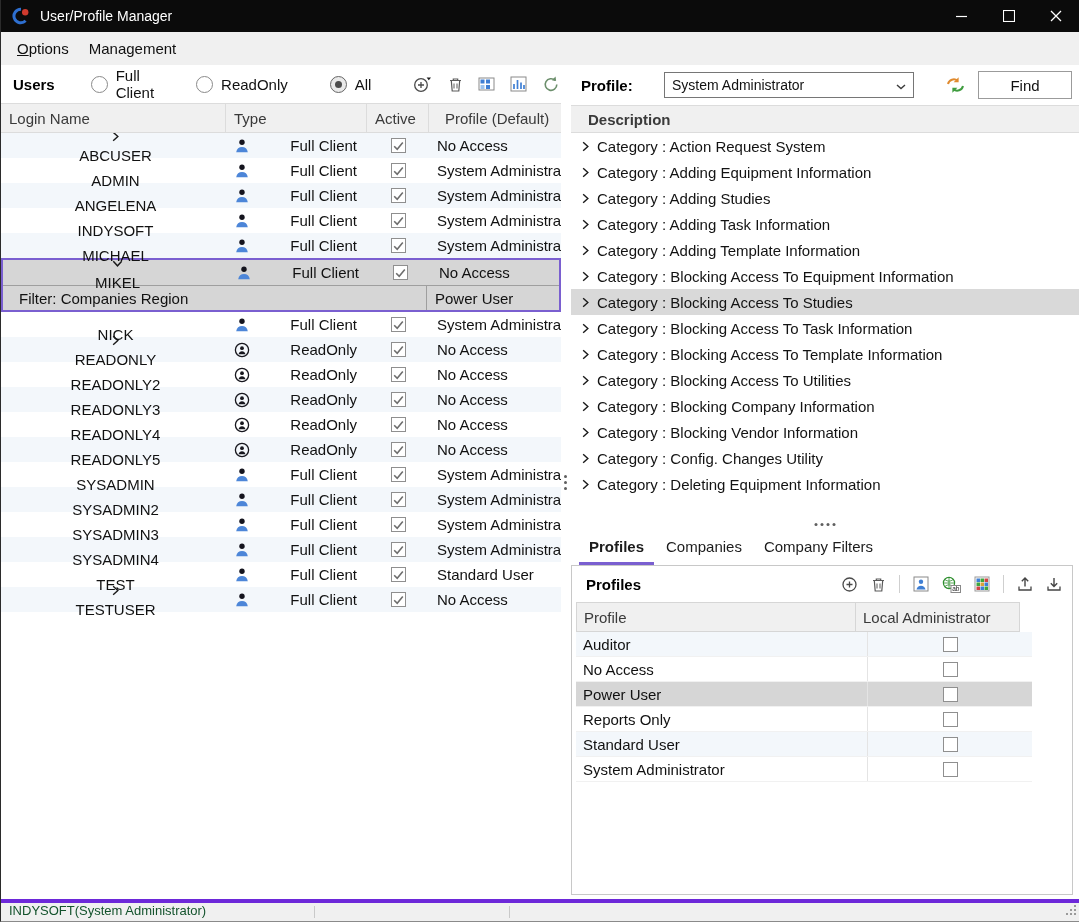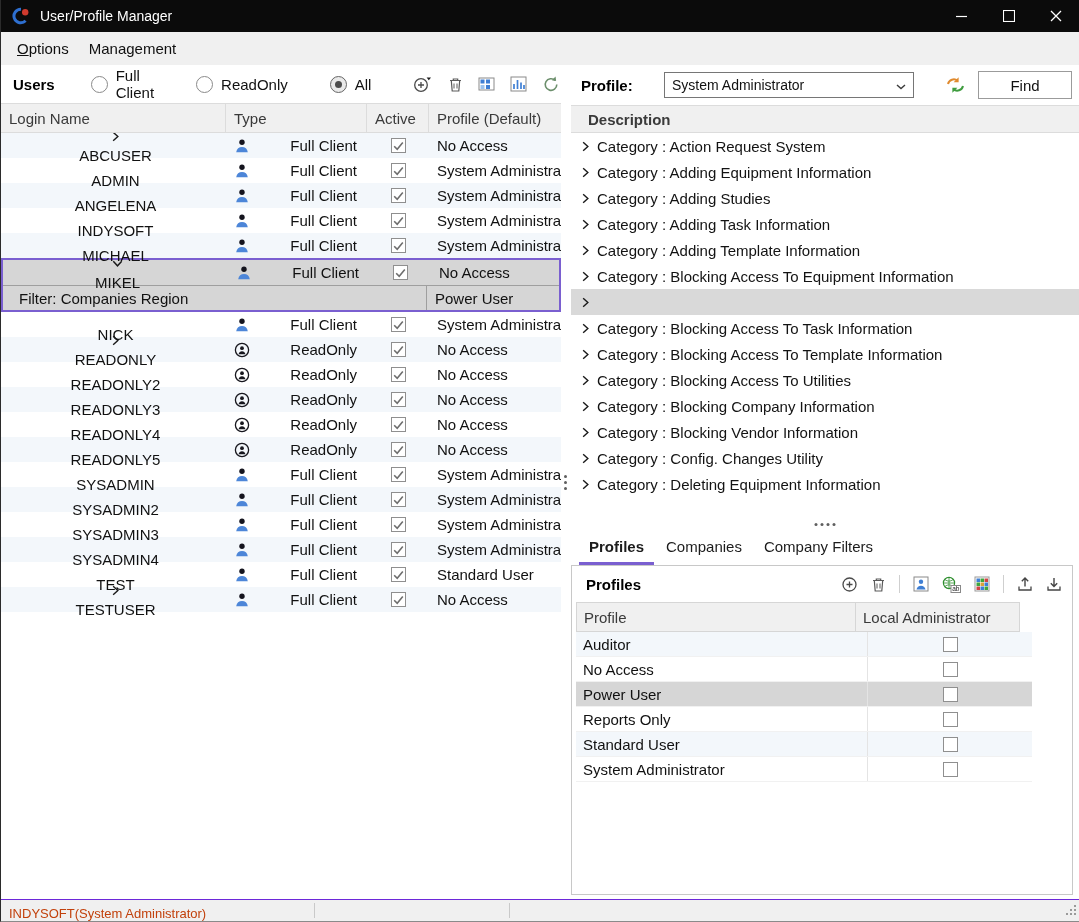--- a/index.html
+++ b/index.html
@@ -35,21 +35,21 @@
   .radio-circle.sel::after { content:''; position:absolute; inset:4px; border-radius:50%; background:#4c4c4c; }
   .toolbar-icons { margin-left:auto; display:flex; align-items:center; gap:15px; }
   .tb-icon { display:flex; align-items:center; justify-content:center; }
 
   
   .users-header { height:30px; flex:0 0 30px; display:flex; background:#f0f0f0; border-top:1px solid #dcdcdc; border-bottom:1px solid #dcdcdc; font-size:15px; color:#3a3a3a; }
   .users-header > div { display:flex; align-items:center; padding-left:8px; border-right:1px solid #dcdcdc; }
   .h-login { width:225px; }
   .h-type { width:141px; }
   .h-active { width:62px; }
-  .h-profile { flex:1; border-right:none !important; }
+  .h-profile { flex:1; border-right:none !important;margin-left:8px; }
   .users-body { flex:1; overflow:hidden; }
 
   .urow { height:25px; display:flex; align-items:center; font-size:15px; color:#111; background:#fff; }
   .urow.alt { background:#f3f7fb; }
   .urow.sel { background:#d6d6d6; }
   .c-login { width:225px; display:flex; align-items:center; padding-left:4px; gap:2px; overflow:hidden;flex-direction:column; }
   .expander { width:17px; height:17px; display:flex; align-items:center; justify-content:center; flex:0 0 17px; }
   .expander.none { visibility:hidden; }
   .c-type { width:141px; display:flex; align-items:center; padding:0 10px 0 8px; }
   .type-icon { width:16px; height:16px; display:flex; }
@@ -98,21 +98,21 @@
   .ph-name { width:280px; }
   .ph-admin { width:164px; }
   .profiles-body { flex:1; overflow:hidden; margin-left:4px; }
   .prow { height:25px; width:456px; display:flex; align-items:center; font-size:15px; color:#111; background:#fff; border-bottom:1px solid #f1f1f1; }
   .prow.alt { background:#f3f7fb; }
   .prow.sel { background:#d6d6d6; }
   .p-name { width:292px; padding-left:7px; border-right:1px solid #e4e4e4; height:100%; display:flex; align-items:center; }
   .p-admin { width:164px; display:flex; align-items:center; justify-content:center; }
 
   
-  .statusbar { height:22px; flex:0 0 22px; background:#f0f0f0; border-top:1px solid #6d28d9; display:flex; align-items:flex-end; position:relative; font-size:13px; color:#c2410c; }
+  .statusbar { height:22px; flex:0 0 22px; background:#f0f0f0; border-top:4px solid #6d28d9; display:flex; align-items:flex-start; position:relative; font-size:13px; color:#14532d; }
   .status-text { padding-left:8px; }
   .status-div { position:absolute; top:3px; bottom:3px; width:1px; background:#c9c9c9; }
   .resize-grip { position:absolute; right:2px; bottom:2px; }
 </style>
 </head>
 <body>
 
 <div class="window">
 
   <div class="titlebar">
@@ -789,20 +789,21 @@
               </svg>
             </span>
             <span class="cat-label">Category : Blocking Access To Equipment Information</span>
           </div>
           <div class="cat-row sel">
             <span class="expander">
               <svg width="15" height="15" viewBox="0 0 16 16">
                 <path d="M5.5 3.5 10.5 8 5.5 12.5" fill="none" stroke="#1a1a1a" stroke-width="1.5"></path>
               </svg>
             </span>
+            <span class="cat-label">Category : Blocking Access To Studies</span>
           </div>
           <div class="cat-row">
             <span class="expander">
               <svg width="15" height="15" viewBox="0 0 16 16">
                 <path d="M5.5 3.5 10.5 8 5.5 12.5" fill="none" stroke="#1a1a1a" stroke-width="1.5"></path>
               </svg>
             </span>
             <span class="cat-label">Category : Blocking Access To Task Information</span>
           </div>
           <div class="cat-row">

